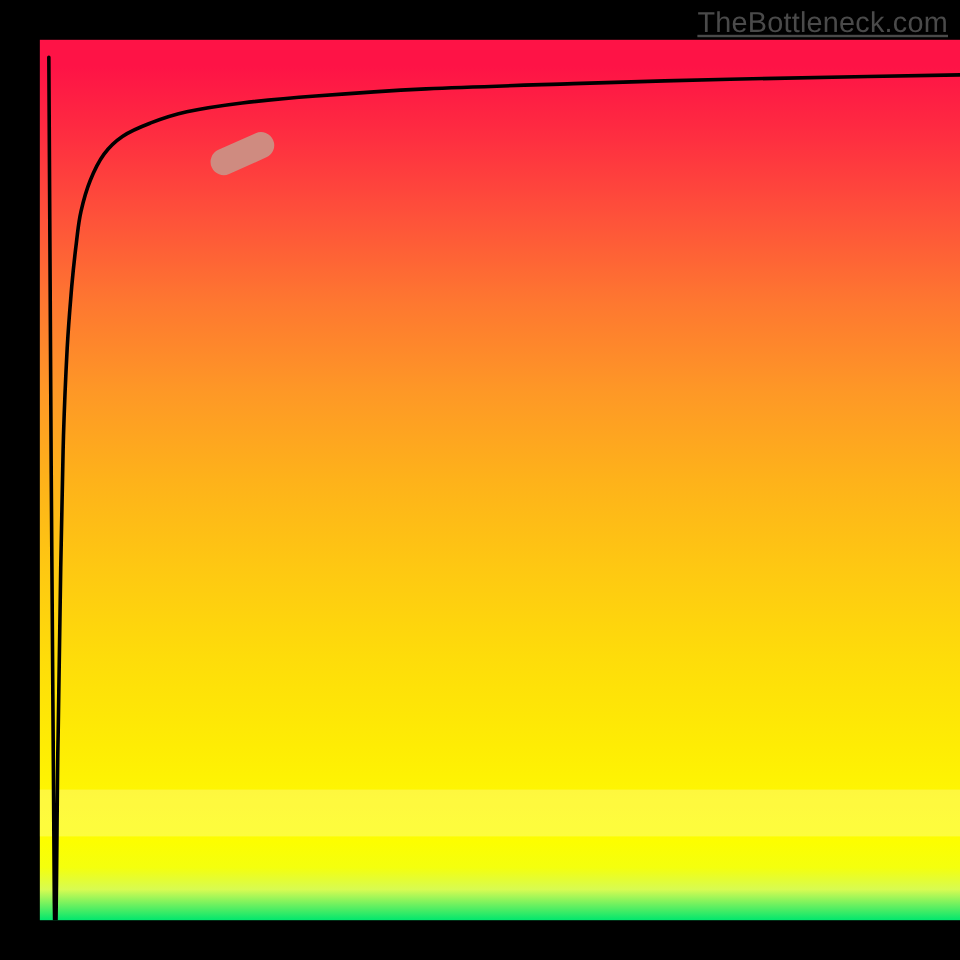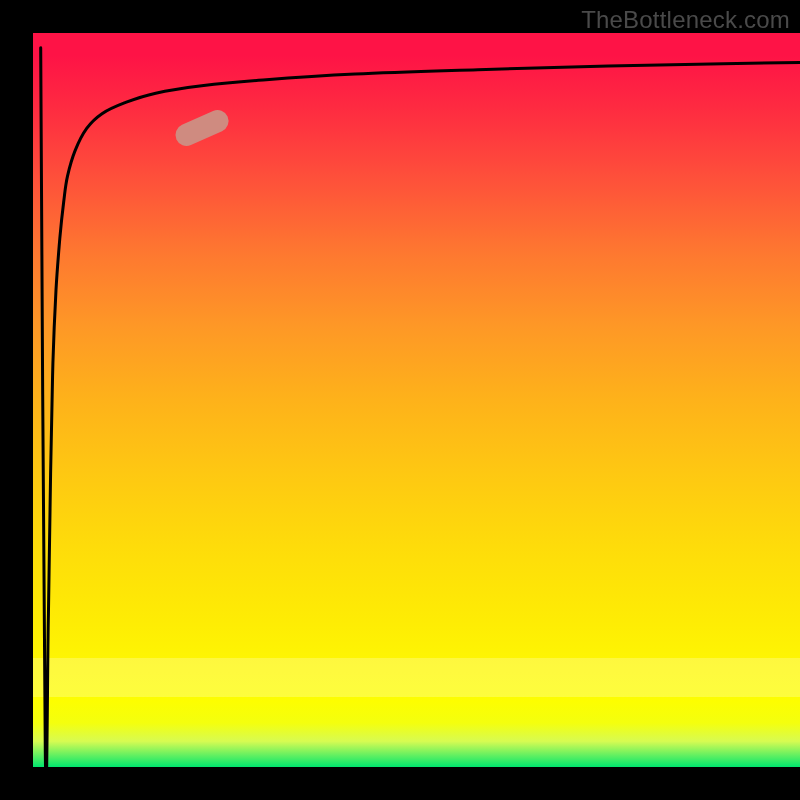--- a/index.html
+++ b/index.html
@@ -13,20 +13,21 @@
   }
   .attribution {
     position: absolute;
     top: 6px;
     right: 10px;
     color: #4a4a4a;
     font-size: 24px;
     font-weight: 400;
     z-index: 20;
     letter-spacing: 0.2px;
+    text-decoration: underline;
   }
   .plot-area {
     position: absolute;
     left: 33px;
     top: 33px;
     width: 767px;
     height: 734px;
     overflow: hidden;
   }
   .gradient-bg {

